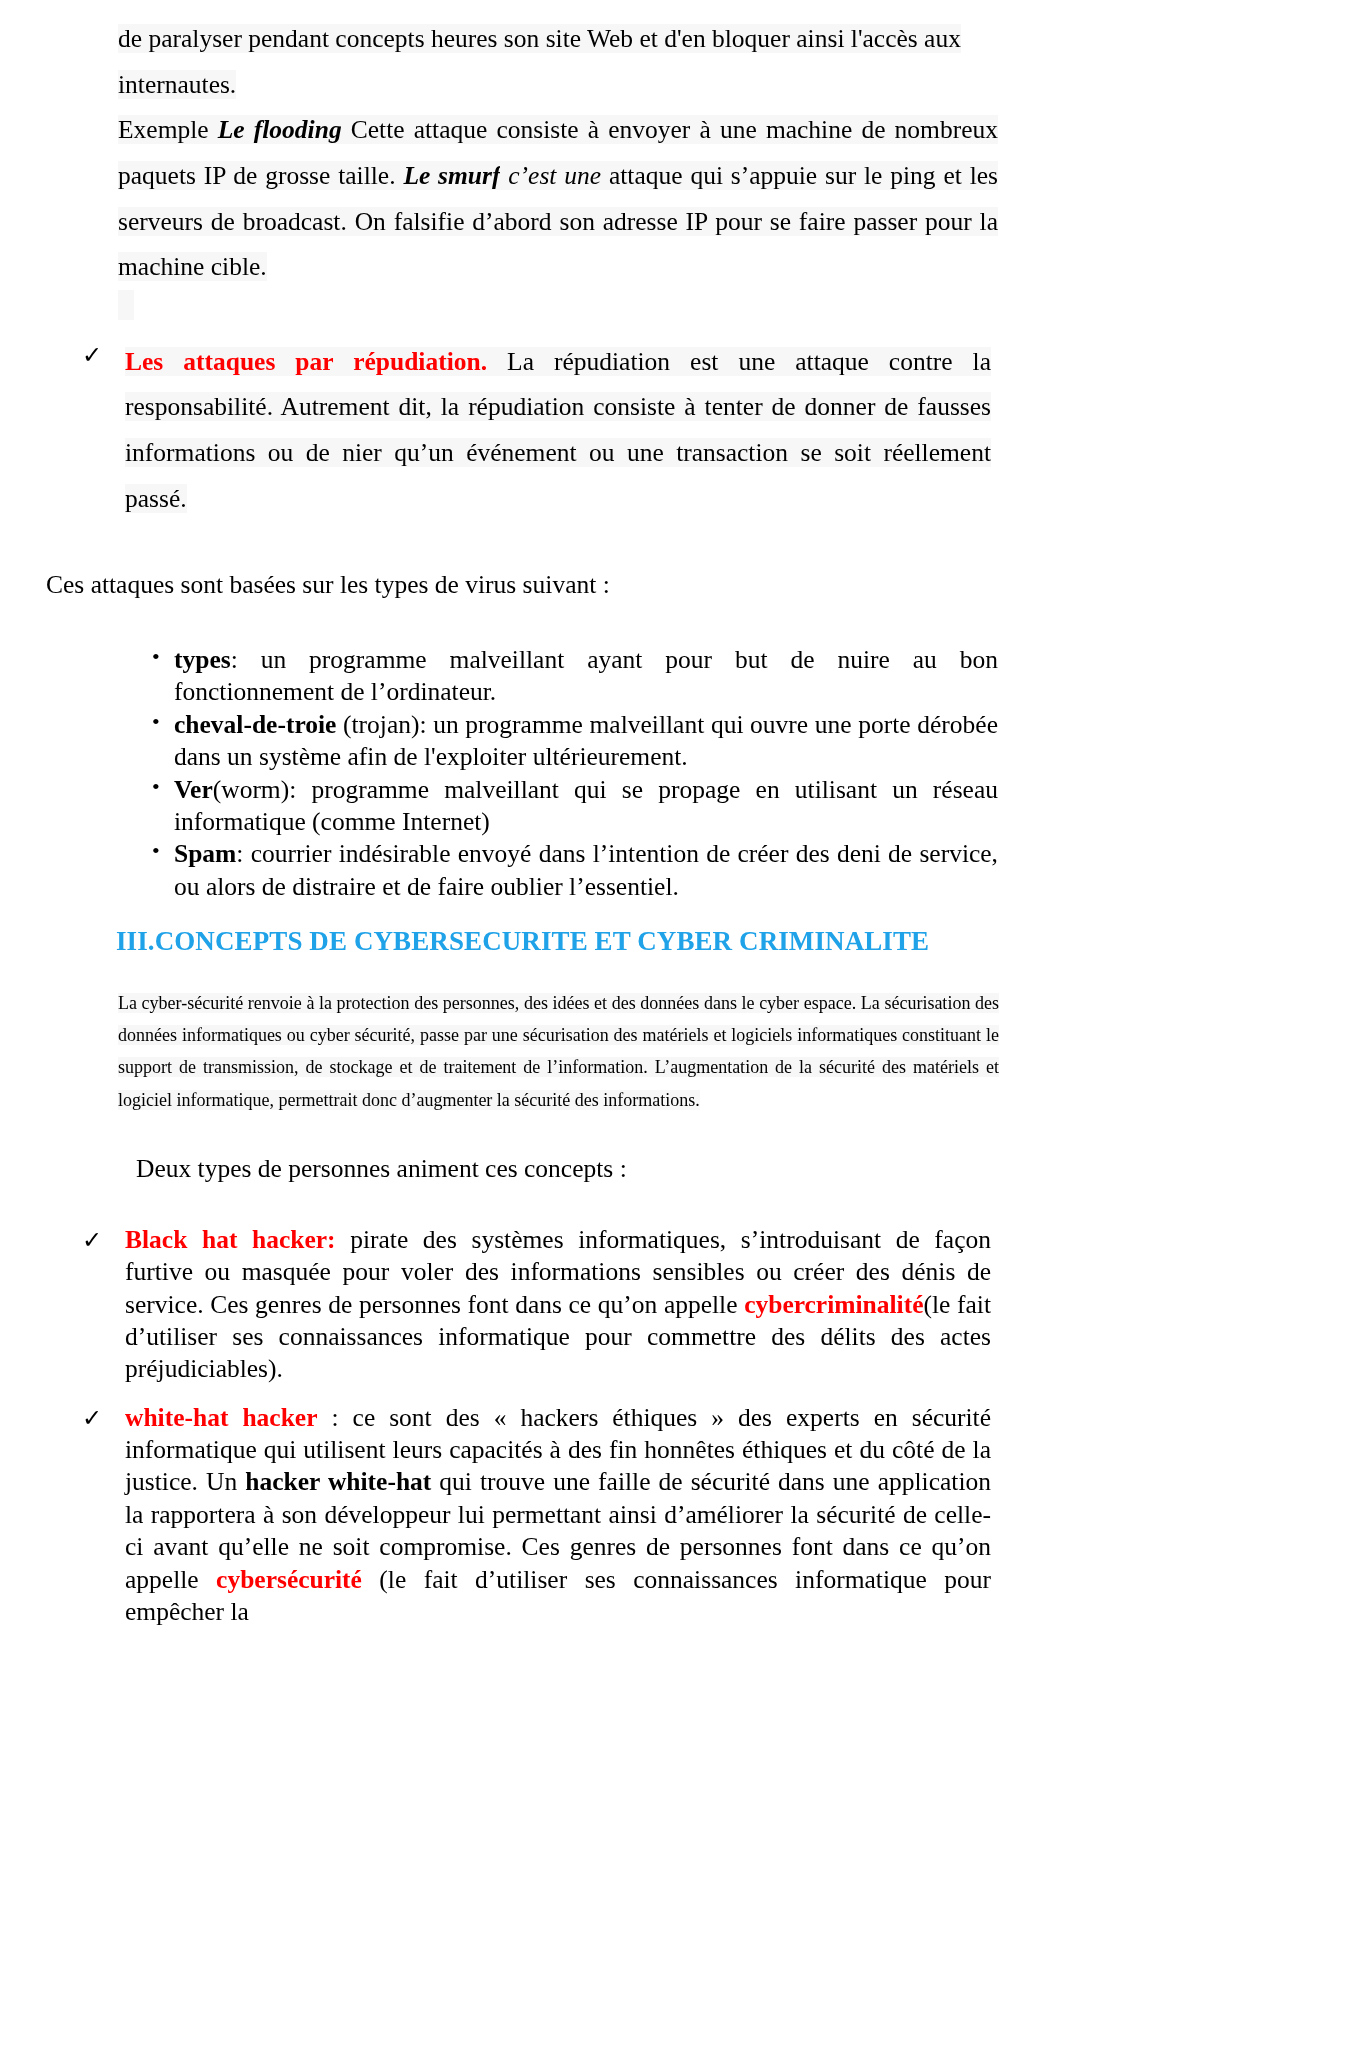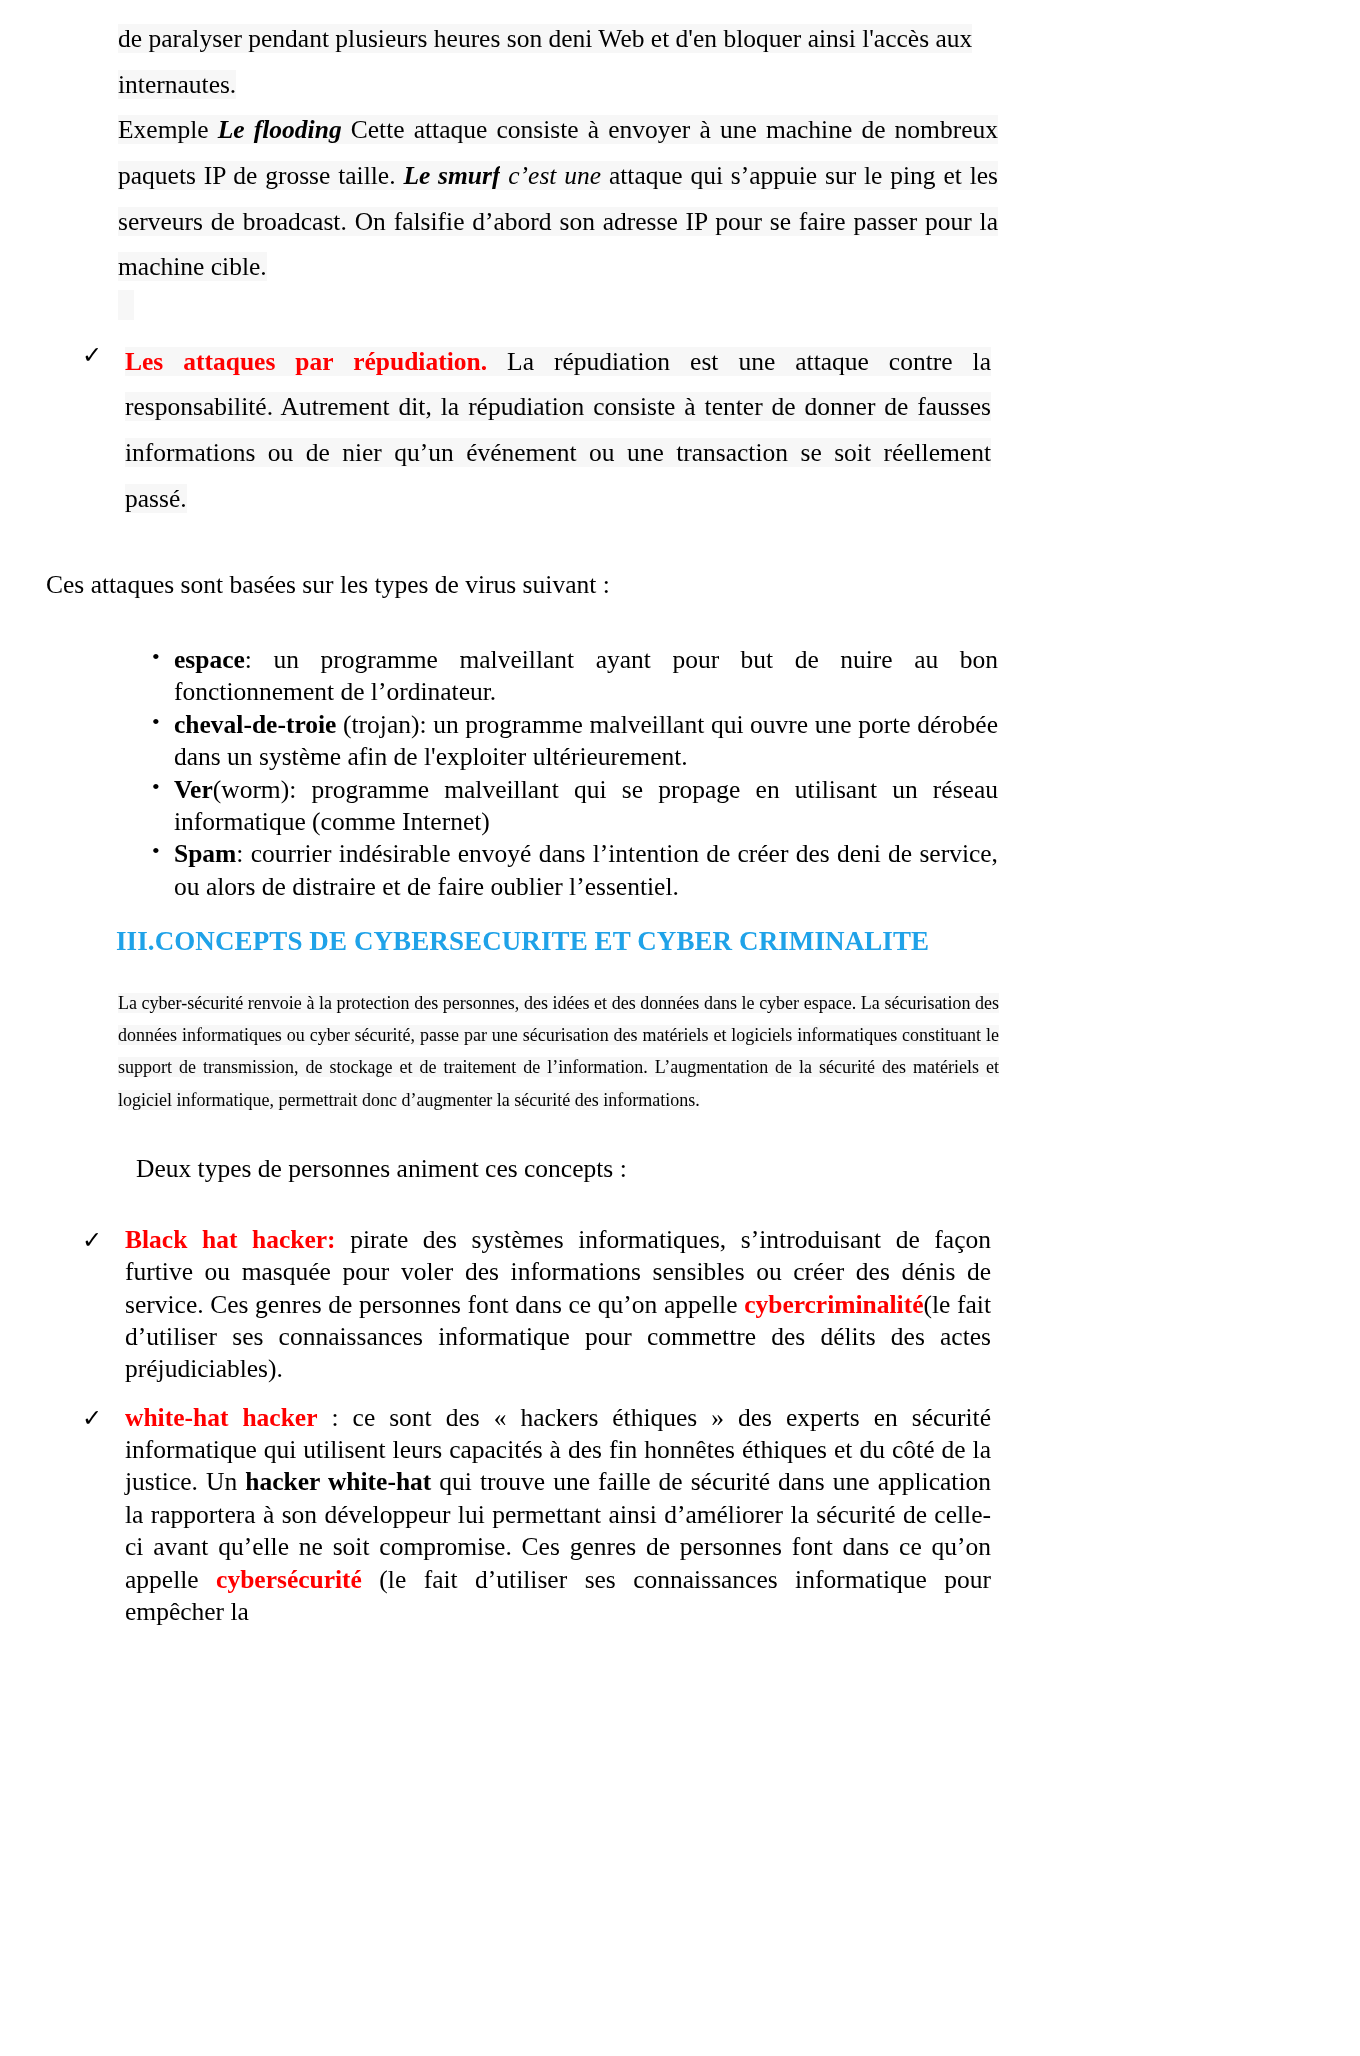--- a/index.html
+++ b/index.html
@@ -154,35 +154,35 @@
     margin-top: 2px;
   }
 </style>
 </head>
 <body>
 
 <div class="page">
   <div class="content">
 
     <div class="block-intro">
-      <p class="body-para"><span class="hl">de paralyser pendant plusieurs heures son deni Web et d'en bloquer ainsi l'accès aux</span></p>
+      <p class="body-para"><span class="hl">de paralyser pendant concepts heures son site Web et d'en bloquer ainsi l'accès aux</span></p>
       <p class="body-para"><span class="hl">internautes.</span></p>
       <p class="body-para"><span class="hl">Exemple </span><span class="hl bi">Le flooding</span><span class="hl"> Cette attaque consiste à envoyer à une machine de nombreux paquets IP de grosse taille. </span><span class="hl bi">Le smurf</span><span class="hl i"> c’est une</span><span class="hl"> attaque qui s’appuie sur le ping et les serveurs de broadcast. On falsifie d’abord son adresse IP pour se faire passer pour la machine cible.</span></p>
       <div class="blank-line"><span class="hl"></span></div>
     </div>
 
     <div class="check-item loose">
       <div class="check-mark">✓</div>
       <div class="check-body body-para"><span class="hl redb">Les attaques par répudiation.</span><span class="hl"> La répudiation est une attaque contre la responsabilité. Autrement dit, la répudiation consiste à tenter de donner de fausses informations ou de nier qu’un événement ou une transaction se soit réellement passé.</span></div>
     </div>
 
     <p class="lead-line"><span>Ces attaques sont basées sur les types de virus suivant :</span></p>
 
     <ul class="virus-list">
-      <li><span class="b">espace</span><span>: un programme malveillant ayant pour but de nuire au bon fonctionnement de l’ordinateur.</span></li>
+      <li><span class="b">types</span><span>: un programme malveillant ayant pour but de nuire au bon fonctionnement de l’ordinateur.</span></li>
       <li><span class="b">cheval-de-troie</span><span> (trojan): un programme malveillant qui ouvre une porte dérobée dans un système afin de l'exploiter ultérieurement.</span></li>
       <li><span class="b">Ver</span><span>(worm): programme malveillant qui se propage en utilisant un réseau informatique (comme Internet)</span></li>
       <li><span class="b">Spam</span><span>: courrier indésirable envoyé dans l’intention de créer des deni de service, ou alors de distraire et de faire oublier l’essentiel.</span></li>
     </ul>
 
     <h2 class="section-heading"><span>III.CONCEPTS DE CYBERSECURITE ET CYBER CRIMINALITE</span></h2>
 
     <p class="cyber-para"><span class="hl">La cyber-sécurité renvoie à la protection des personnes, des idées et des données dans le cyber espace. La sécurisation des données informatiques ou cyber sécurité, passe par une sécurisation des matériels et logiciels informatiques constituant le support de transmission, de stockage et de traitement de l’information. L’augmentation de la sécurité des matériels et logiciel informatique, permettrait donc d’augmenter la sécurité des informations.</span></p>
 
     <p class="deux-line"><span>Deux types de personnes animent ces concepts :</span></p>

